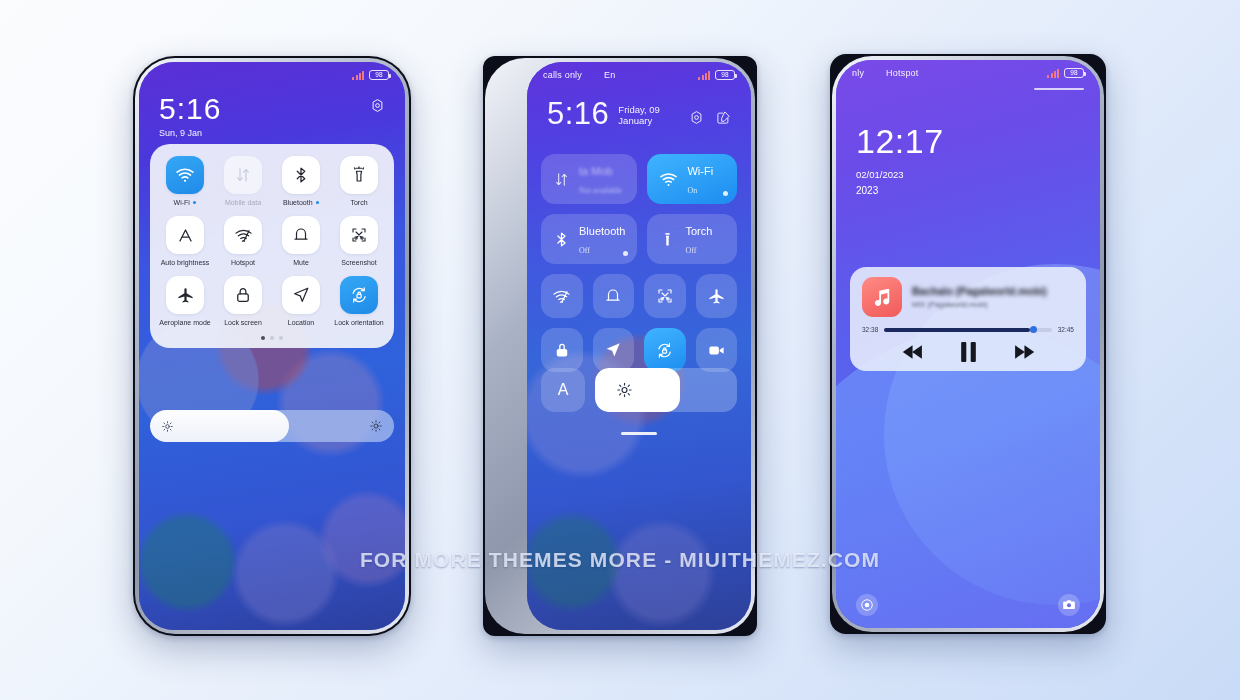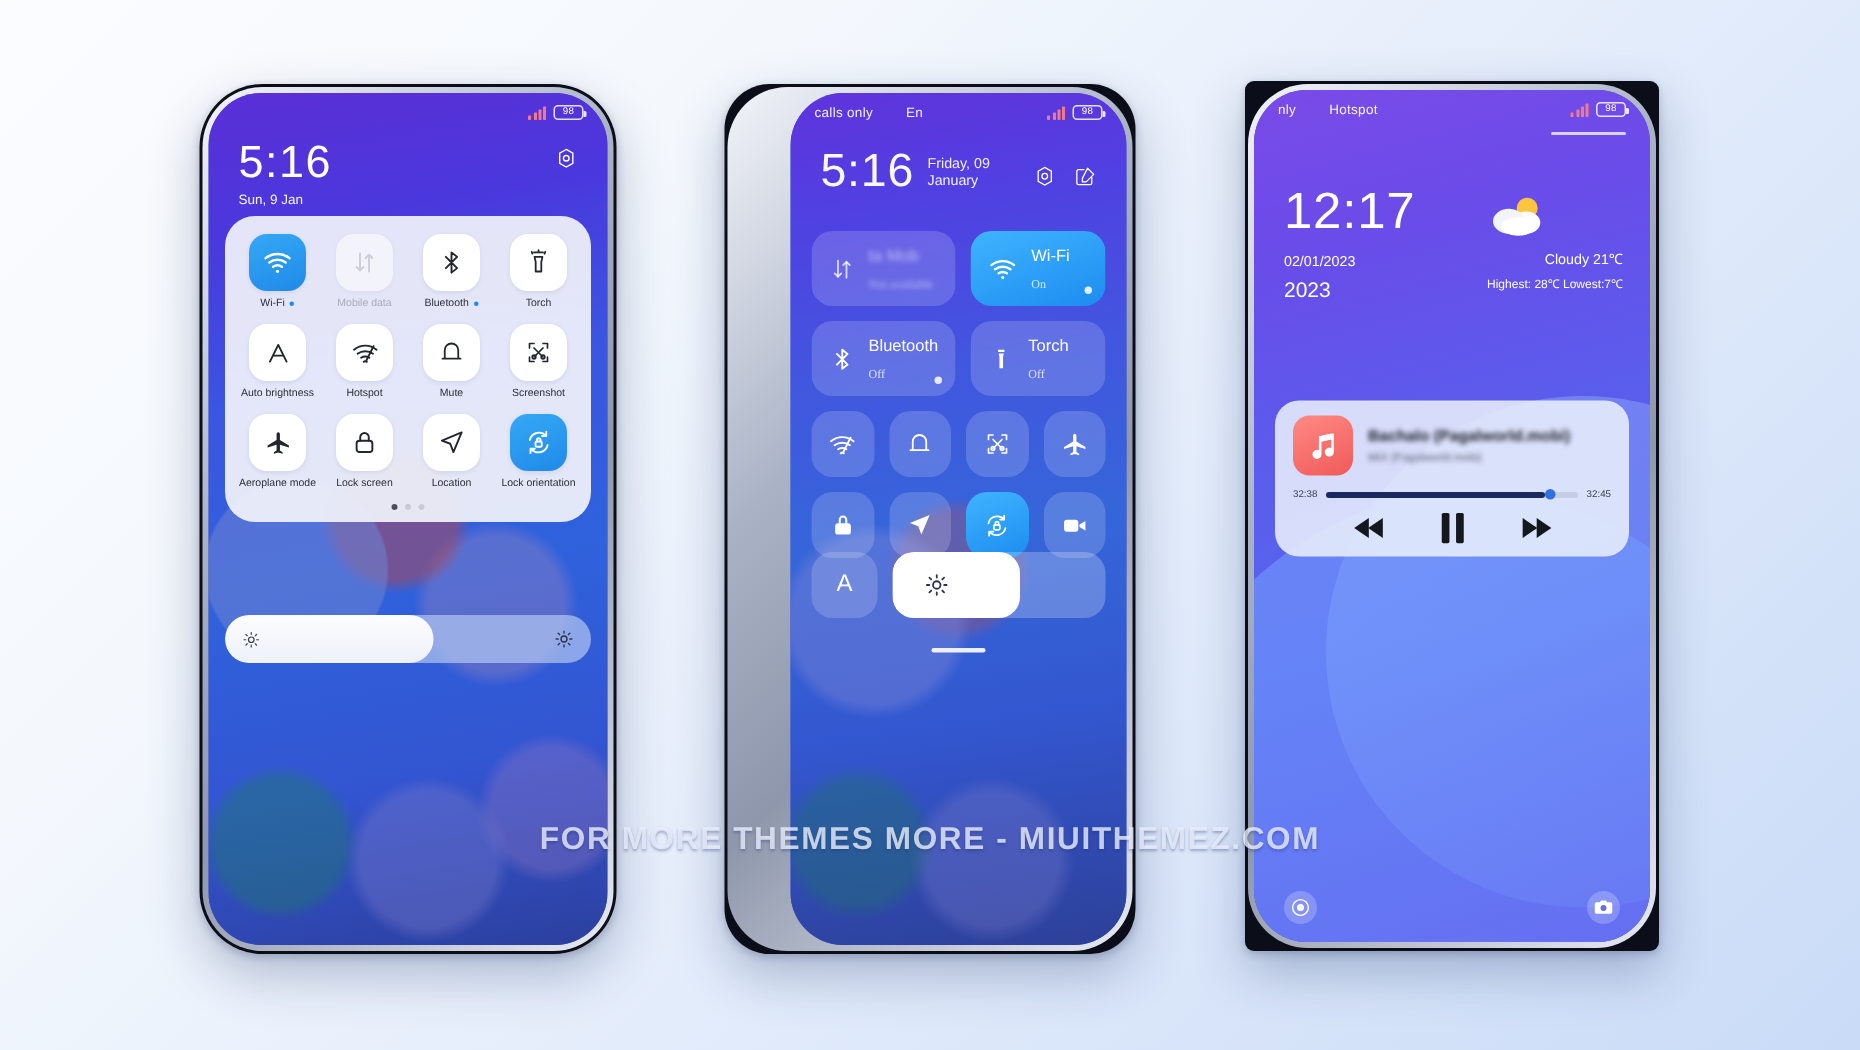--- a/index.html
+++ b/index.html
@@ -14,22 +14,22 @@
 
   
   .phone {
     position: absolute;
     border-radius: 40px;
     background: #0b0d18;
     padding: 6px;
     box-shadow: 0 14px 34px rgba(40,60,110,.30), 0 2px 6px rgba(20,30,70,.22);
   }
   .phone.p1 { left: 133px; top: 56px;  width: 278px; height: 580px; border-radius: 42px; }
-  .phone.p2 { left: 483px; top: 56px;  width: 274px; height: 580px; border-radius: 30px; padding-left: 44px; }
-  .phone.p3 { left: 830px; top: 54px;  width: 276px; height: 580px; border-radius: 6px; }
+  .phone.p2 { left: 483px; top: 56px;  width: 274px; height: 580px; border-radius: 12px; padding-left: 44px; }
+  .phone.p3 { left: 830px; top: 54px;  width: 276px; height: 580px; border-radius: 16px; }
 
   .bezel {
     position: absolute; inset: 2px; border-radius: 40px;
     background: linear-gradient(135deg,#f2f4f9,#aab3c6 35%,#8e97ab 60%,#e7eaf2);
     z-index: 0;
   }
   .screen {
     position: relative; z-index: 1;
     width: 100%; height: 100%;
     border-radius: 35px;
@@ -201,21 +201,21 @@
   }
 
   
   .p3-notch-line {
     position: absolute; right: 16px; top: 28px; width: 50px; height: 2px;
     background: rgba(255,255,255,.75); border-radius: 2px; z-index: 5;
   }
   .p3-clockrow { position: absolute; left: 20px; right: 18px; top: 62px; z-index: 4; color: #fff; }
   .p3-time { font-size: 34px; font-weight: 400; letter-spacing: .5px; line-height: 38px; }
   .p3-d1 { font-size: 9.5px; margin-top: 9px; }
-  .p3-d2 { font-size: 14px; margin-top: 5px; }
+  .p3-d2 { font-size: 10px; margin-top: 5px; }
   .p3-wx { position: absolute; right: 0; top: 6px; text-align: right; }
   .p3-wx .w-cond { font-size: 9.5px; margin-top: 6px; }
   .p3-wx .w-hl { font-size: 8px; margin-top: 4px; }
 
   .p3-player {
     position: absolute; left: 14px; right: 14px; top: 207px; z-index: 4;
     background: rgba(232,238,252,.88); border-radius: 16px;
     padding: 10px 12px 8px;
   }
   .pl-top { display: flex; gap: 10px; align-items: center; }
@@ -668,32 +668,20 @@
         <span class="batt">98</span>
       </div>
     </div>
     <div class="p3-notch-line"></div>
 
     <div class="p3-clockrow">
       <div class="p3-time">12:17</div>
       <div class="p3-d1">02/01/2023</div>
       <div class="p3-d2">2023</div>
 
-      <div class="p3-wx">
-        <span>
-          <svg width="42" height="32" viewBox="0 0 48 36">
-            <circle cx="31" cy="12" r="8" fill="#fcc53f"></circle>
-            <ellipse cx="30" cy="23" rx="11" ry="8.5" fill="#fdfdfd"></ellipse>
-            <ellipse cx="17" cy="22" rx="12" ry="9.5" fill="#f2f4fa"></ellipse>
-            <ellipse cx="24" cy="26" rx="13" ry="7" fill="#ffffff"></ellipse>
-          </svg>
-        </span>
-        <div class="w-cond">Cloudy 21℃</div>
-        <div class="w-hl">Highest: 28℃ Lowest:7℃</div>
-      </div>
     </div>
 
     <div class="p3-player">
       <div class="pl-top">
         <div class="pl-art">
           <svg width="22" height="22" viewBox="0 0 24 24" fill="#fff" stroke="none">
             <path d="M18 3.2l-9 2.1v10.2a3.3 3.3 0 10 1.9 3V9.3l7.1-1.6v6.1a3.3 3.3 0 101.9 3V3.2z"></path>
           </svg>
         </div>
         <div class="pl-meta">

